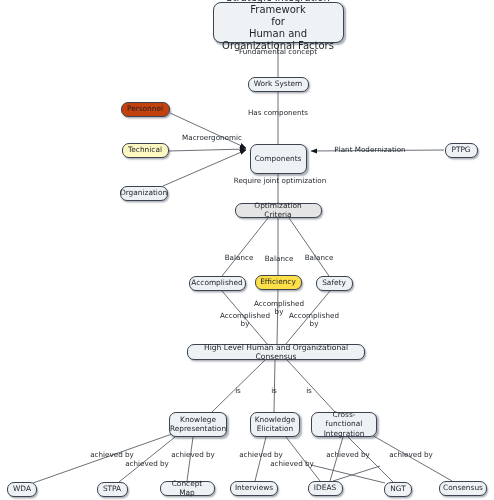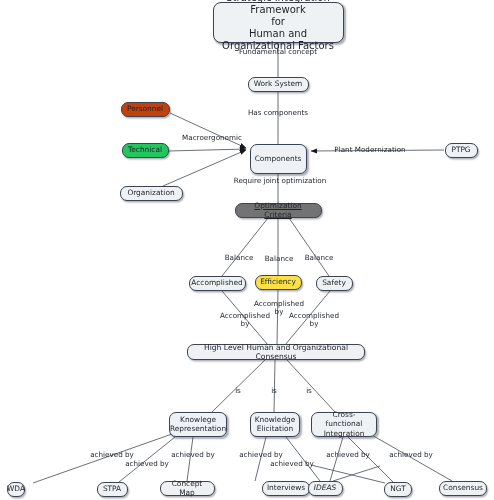--- a/index.html
+++ b/index.html
@@ -98,40 +98,40 @@
         <line x1="311" y1="465" x2="385" y2="483" stroke="#5a6068" stroke-width="0.9"></line>
         <line x1="380" y1="466" x2="333" y2="481" stroke="#5a6068" stroke-width="0.9"></line>
       </g>
   </svg>
   <div id="nodes-layer">
       <div class="node root" style="left: 212.5px; top: 1.5px; width: 131px; height: 41px; background: rgb(238, 242, 244); border-color: rgb(60, 68, 80); color: rgb(29, 34, 40);">Strategic Integration Framework
 for
 Human and Organizational Factors</div>
       <div class="node" style="left: 247.5px; top: 76.5px; width: 61px; height: 15px; background: rgb(238, 242, 244); border-color: rgb(60, 68, 80); color: rgb(29, 34, 40);">Work System</div>
       <div class="node" style="left: 120.5px; top: 101.5px; width: 49px; height: 15px; background: #c2410c; border-color: rgb(60, 68, 80); color: rgb(29, 34, 40);">Personnel</div>
-      <div class="node" style="left: 121.5px; top: 142.5px; width: 47px; height: 15px; background: #22c55e; border-color: rgb(60, 68, 80); color: rgb(29, 34, 40);">Technical</div>
-      <div class="node" style="left: 119.5px; top: 185.5px; width: 63px; height: 15px; background: rgb(238, 242, 244); border-color: rgb(60, 68, 80); color: rgb(29, 34, 40);">Organization</div>
+      <div class="node" style="left: 121.5px; top: 142.5px; width: 47px; height: 15px; background: #fef9c3; border-color: rgb(60, 68, 80); color: rgb(29, 34, 40);">Technical</div>
+      <div class="node" style="left: 119.5px; top: 185.5px; width: 48px; height: 15px; background: rgb(238, 242, 244); border-color: rgb(60, 68, 80); color: rgb(29, 34, 40);">Organization</div>
       <div class="node" style="left: 249.5px; top: 143.5px; width: 57px; height: 30px; background: rgb(238, 242, 244); border-color: rgb(60, 68, 80); color: rgb(29, 34, 40);">Components</div>
       <div class="node" style="left: 444.5px; top: 142.5px; width: 33px; height: 15px; background: rgb(238, 242, 244); border-color: rgb(60, 68, 80); color: rgb(29, 34, 40);">PTPG</div>
-      <div class="node" style="left: 234.5px; top: 202.5px; width: 87px; height: 15px; background: #737373; border-color: rgb(60, 68, 80); color: rgb(29, 34, 40); text-decoration: underline;">Optimization Criteria</div>
+      <div class="node" style="left: 234.5px; top: 202.5px; width: 87px; height: 15px; background: #e5e5e5; border-color: rgb(60, 68, 80); color: rgb(29, 34, 40);">Optimization Criteria</div>
       <div class="node" style="left: 188.5px; top: 275.5px; width: 57px; height: 15px; background: rgb(238, 242, 244); border-color: rgb(60, 68, 80); color: rgb(29, 34, 40);">Accomplished</div>
       <div class="node" style="left: 254.5px; top: 274.5px; width: 47px; height: 15px; background: #fde047; border-color: rgb(60, 68, 80); color: rgb(29, 34, 40);">Efficiency</div>
       <div class="node" style="left: 315.5px; top: 275.5px; width: 37px; height: 15px; background: rgb(238, 242, 244); border-color: rgb(60, 68, 80); color: rgb(29, 34, 40);">Safety</div>
       <div class="node wide" style="left: 187px; top: 344px; width: 178px; height: 16px; background: rgb(238, 242, 244); border-color: rgb(60, 68, 80); color: rgb(29, 34, 40);">High Level Human and Organizational Consensus</div>
       <div class="node" style="left: 169px; top: 411.5px; width: 58px; height: 25px; background: rgb(238, 242, 244); border-color: rgb(60, 68, 80); color: rgb(29, 34, 40);">Knowlege
 Representation</div>
       <div class="node" style="left: 250px; top: 411.5px; width: 50px; height: 25px; background: rgb(238, 242, 244); border-color: rgb(60, 68, 80); color: rgb(29, 34, 40);">Knowledge
 Elicitation</div>
       <div class="node" style="left: 311px; top: 411.5px; width: 66px; height: 25px; background: rgb(238, 242, 244); border-color: rgb(60, 68, 80); color: rgb(29, 34, 40);">Cross-functional
 Integration</div>
-      <div class="node" style="left: 7px; top: 481.5px; width: 18px; height: 15px; background: rgb(238, 242, 244); border-color: rgb(60, 68, 80); color: rgb(29, 34, 40);">WDA</div>
+      <div class="node" style="left: 7px; top: 481.5px; width: 30px; height: 15px; background: rgb(238, 242, 244); border-color: rgb(60, 68, 80); color: rgb(29, 34, 40);">WDA</div>
       <div class="node" style="left: 96.5px; top: 481.5px; width: 31px; height: 15px; background: rgb(238, 242, 244); border-color: rgb(60, 68, 80); color: rgb(29, 34, 40);">STPA</div>
       <div class="node" style="left: 159.5px; top: 480.5px; width: 55px; height: 15px; background: rgb(238, 242, 244); border-color: rgb(60, 68, 80); color: rgb(29, 34, 40);">Concept Map</div>
-      <div class="node" style="left: 230px; top: 480.5px; width: 48px; height: 15px; background: rgb(238, 242, 244); border-color: rgb(60, 68, 80); color: rgb(29, 34, 40); margin-left: 32px;">Interviews</div>
-      <div class="node" style="left: 307.5px; top: 480.5px; width: 35px; height: 15px; background: rgb(238, 242, 244); border-color: rgb(60, 68, 80); color: rgb(29, 34, 40); font-style: italic;">IDEAS</div>
+      <div class="node" style="left: 230px; top: 480.5px; width: 48px; height: 15px; background: rgb(238, 242, 244); border-color: rgb(60, 68, 80); color: rgb(29, 34, 40);">Interviews</div>
+      <div class="node" style="left: 307.5px; top: 480.5px; width: 35px; height: 15px; background: rgb(238, 242, 244); border-color: rgb(60, 68, 80); color: rgb(29, 34, 40);">IDEAS</div>
       <div class="node" style="left: 384px; top: 481.5px; width: 28px; height: 15px; background: rgb(238, 242, 244); border-color: rgb(60, 68, 80); color: rgb(29, 34, 40);">NGT</div>
       <div class="node" style="left: 439px; top: 480.5px; width: 48px; height: 15px; background: rgb(238, 242, 244); border-color: rgb(60, 68, 80); color: rgb(29, 34, 40);">Consensus</div>
     </div>
   <div id="labels-layer">
       <div class="edge-label" style="left: 278px; top: 52px; color: rgb(29, 34, 40);">Fundamental concept</div>
       <div class="edge-label" style="left: 278px; top: 113px; color: rgb(29, 34, 40);">Has components</div>
       <div class="edge-label" style="left: 212px; top: 138px; color: rgb(29, 34, 40);">Macroergonomic</div>
       <div class="edge-label" style="left: 370px; top: 150px; color: rgb(29, 34, 40);">Plant Modernization</div>
       <div class="edge-label" style="left: 280px; top: 181px; color: rgb(29, 34, 40);">Require joint optimization</div>
       <div class="edge-label" style="left: 239px; top: 258px; color: rgb(29, 34, 40);">Balance</div>

